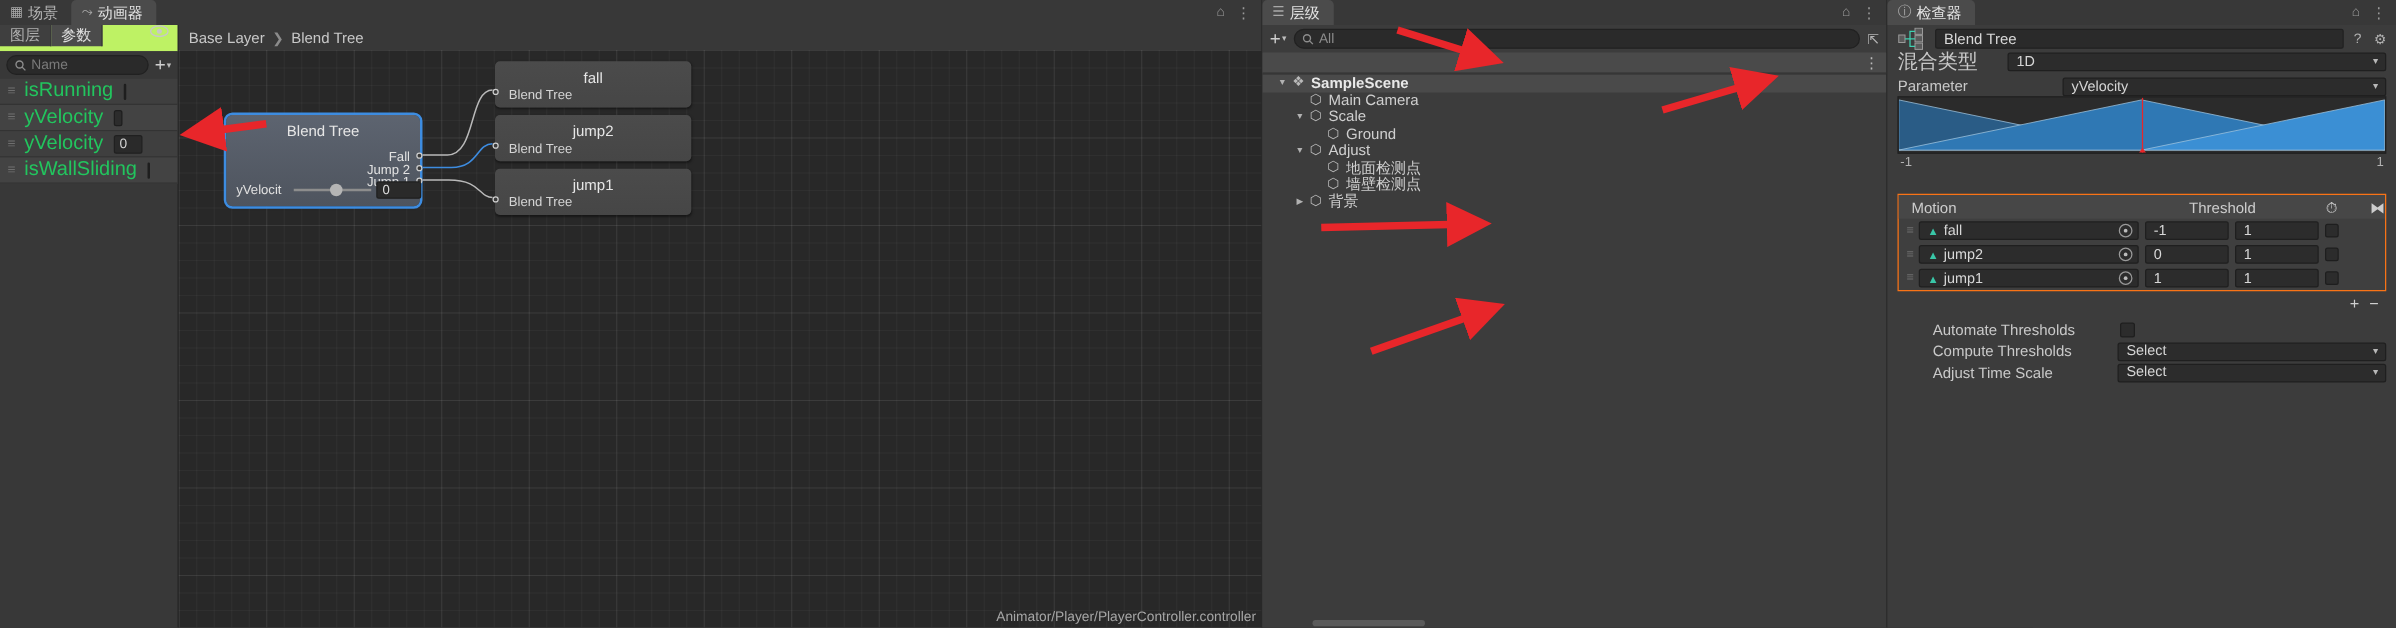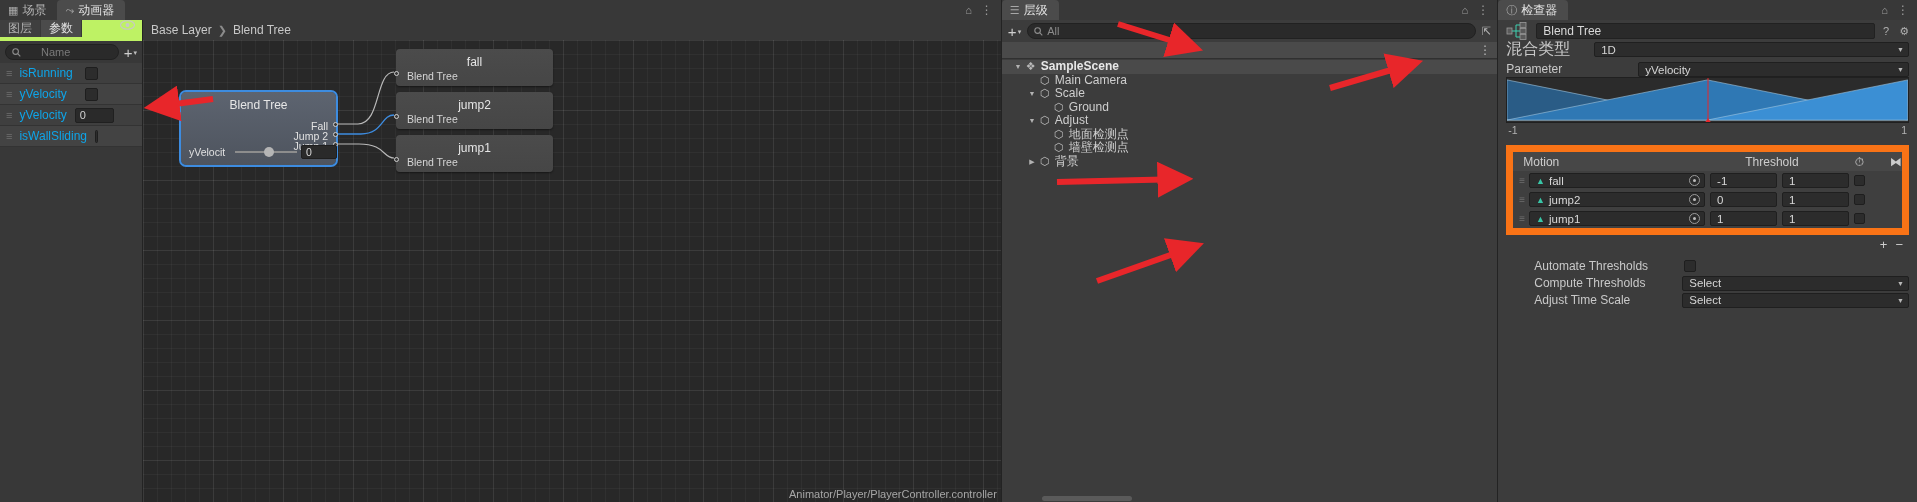--- a/index.html
+++ b/index.html
@@ -35,30 +35,30 @@
   .param-pane { width: 143px; background: #383838; display: flex; flex-direction: column; border-right: 1px solid #232323; }
   .param-tabs { height: 21px; display: flex; align-items: flex-start; background: #bef264; }
   .ptab { padding: 0 8px; display:flex; align-items:center; font-size:12px; color:#b9b9b9; background:#4b4b4b; border-right:1px solid #383838;}
   .ptab.sel { background:#4b4b4b; color:#e0e0e0;}
   .ptab.unsel { background:#3f3f3f; color:#b0b0b0;}
   .eye { margin-left:auto; padding-right:7px; display:flex; align-items:center; color:#c0c0c0; font-size:12px;}
 
   .param-search { height: 22px; display:flex; align-items:center; gap:5px; padding: 0 5px; background:#383838;}
   .search-box {
     flex:1; height:16px; background:#2a2a2a; border:1px solid #212121; border-radius:8px;
-    display:flex; align-items:center; gap:20px; padding:0 6px; color:#7a7a7a; font-size:11px;
+    display:flex; align-items:center; gap:4px; padding:0 6px; color:#7a7a7a; font-size:11px;
   }
   .plus-btn { display:flex; align-items:center; gap:1px; color:#cfcfcf; font-size:15px; line-height:1;}
   .caret { font-size:7px; color:#bdbdbd; }
 
   .param-row { height:21px; display:flex; align-items:center; padding-left:6px; gap:8px; border-bottom:1px solid #333; }
   .param-row.odd { background:#3f3f3f; }
   .param-row.even { background:#434343; }
   .grip { color:#6f6f6f; font-size:11px; letter-spacing:-1px; }
-  .pname { flex:1; font-size:12px; color:#0ea5e9; }
+  .pname { flex:1; font-size:16px; color:#22c55e; }
   .pcheck { width:13px; height:13px; background:#2c2c2c; border:1px solid #1e1e1e; margin-right:44px; border-radius:2px;}
   .pnum { width:55px; height:15px; background:#2a2a2a; border:1px solid #202020; border-radius:2px;
           font-size:11px; color:#d2d2d2; display:flex; align-items:center; padding-left:4px; margin-right:28px;}
 
   
   .graph-pane { flex:1; display:flex; flex-direction:column; min-width:0; position:relative; }
   .breadcrumb { height:20px; display:flex; align-items:center; gap:2px; padding-left:8px; background:#383838; font-size:12px; color:#c8c8c8;}
   .crumb-sep { color:#8b8b8b; font-size:11px; padding:0 4px;}
   .canvas {
     flex:1; position:relative; min-height:0;
@@ -115,21 +115,21 @@
                 color:#d8d8d8; font-size:12px; padding-left:6px; display:flex; align-items:center;}
   .help-ico { color:#b0b0b0; font-size:11px; padding:0 2px;}
   .row { display:flex; align-items:center; height:17px; padding:0 8px 0 8px; gap:6px; }
   .row-label { font-size:16px; color:#c8c8c8; }
   .dropdown { flex:1; height:15px; background:#2c2c2c; border:1px solid #1f1f1f; border-radius:2px;
               display:flex; align-items:center; padding:0 4px 0 6px; font-size:11.5px; color:#d5d5d5;}
   .dropdown .dc { margin-left:auto; font-size:7px; color:#b8b8b8;}
   .blend-label { font-size:12px; color:#c9c9c9; padding:4px 0 2px 8px;}
   .blend-viz { margin:0 8px; height:46px; background:#2b2b2b; border:1px solid #202020; position:relative; overflow:hidden;}
   .axis-row { display:flex; justify-content:space-between; padding:1px 10px 0 10px; font-size:10.5px; color:#b3b3b3;}
-  .mot-table { margin:9px 8px 0 8px; border:7px solid #f97316; background:#3f3f3f; }
+  .mot-table { margin:19px 8px 0 8px; border:1px solid #f97316; background:#3f3f3f; }
   .mot-head { height:19px; display:flex; align-items:center; background:#474747; font-size:12px; color:#cdcdcd; padding-left:10px;}
   .mrow { height:19px; display:flex; align-items:center; gap:5px; padding-left:6px; }
   .mgrip { color:#6e6e6e; font-size:10px; letter-spacing:-1px; }
   .mfield { height:15px; background:#2c2c2c; border:1px solid #1f1f1f; border-radius:2px; display:flex; align-items:center;
             padding:0 4px 0 6px; font-size:11.5px; color:#d8d8d8; gap:4px;}
   .mfield.motion { width:176px; }
   .mfield.thr { width:67px; }
   .mfield.tsc { width:67px; }
   .tri-green { color:#39c7a8; font-size:9px;}
   .obj-pick { margin-left:auto; width:11px; height:11px; border-radius:50%; border:1px solid #9a9a9a; display:flex; align-items:center; justify-content:center;}

